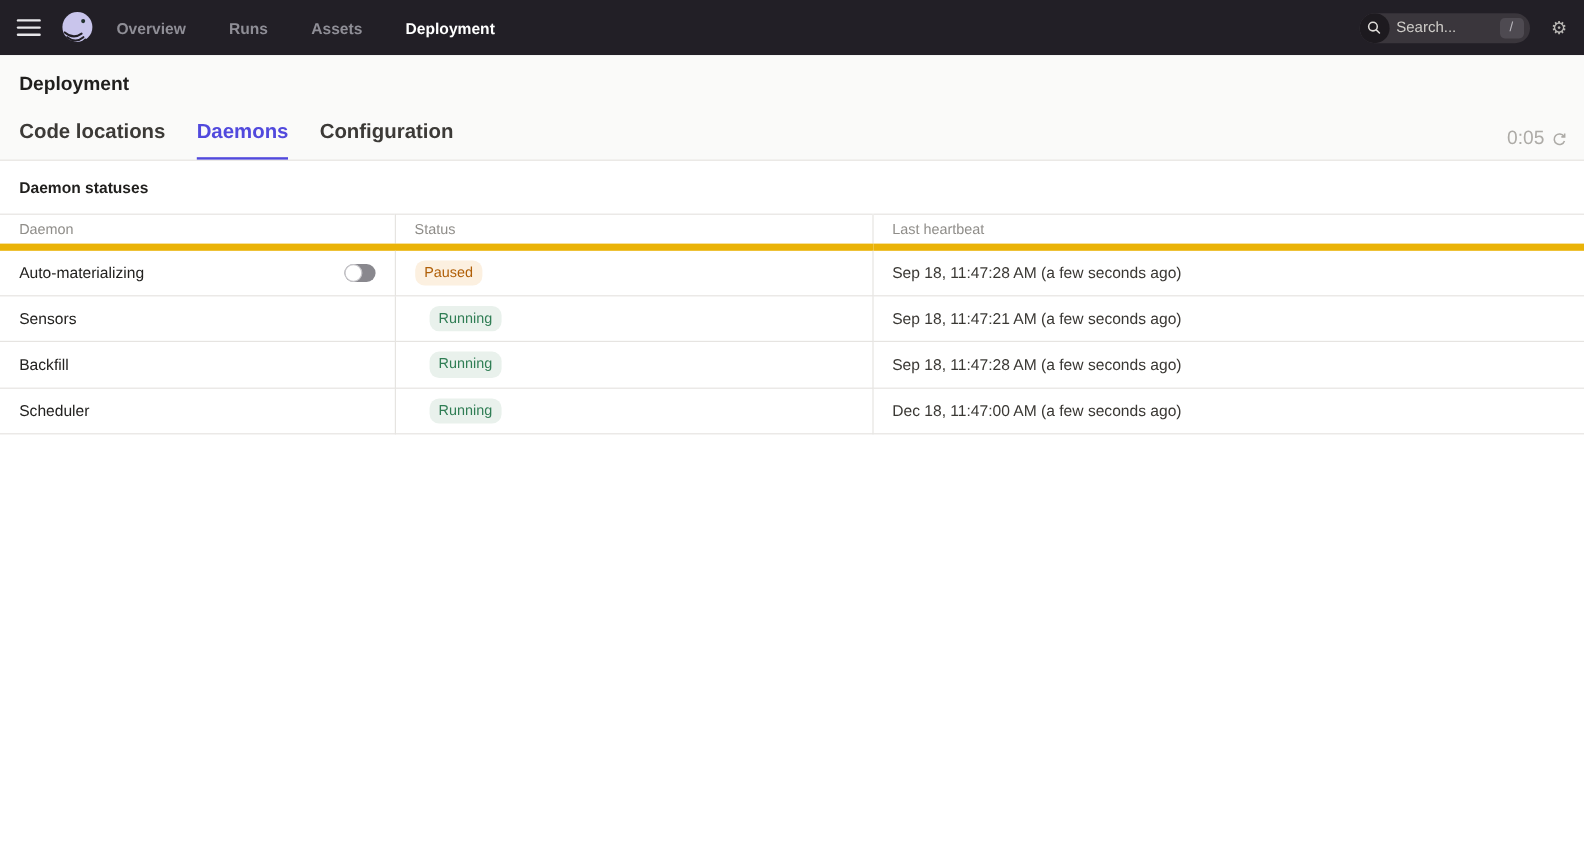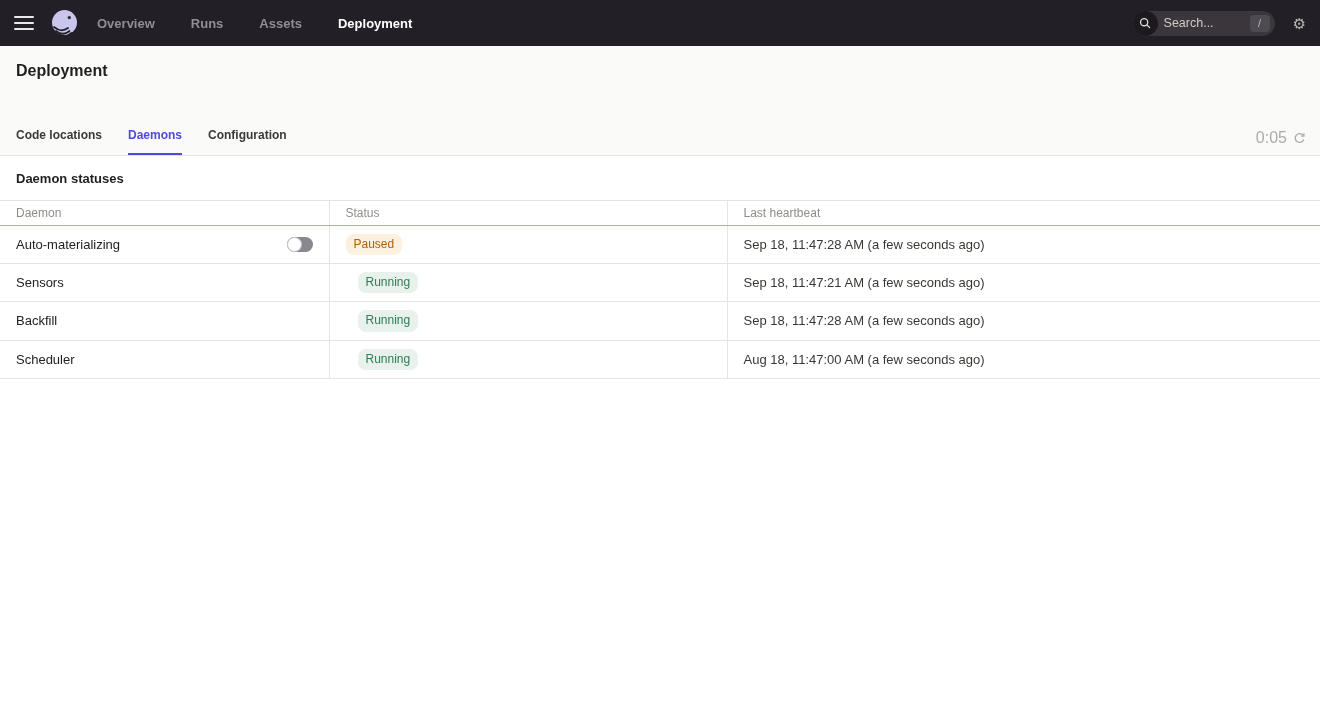--- a/index.html
+++ b/index.html
@@ -19,31 +19,31 @@
   .search-circle { width:25px; height:25px; border-radius:50%; background:#1d1a1f; display:flex; align-items:center; justify-content:center; flex:0 0 auto; }
   .searchbox input { flex:1; min-width:0; background:transparent; border:none; outline:none; color:#d6d4d1; font-size:12.5px; padding:0 6px; font-family:"Liberation Sans", sans-serif; }
   .searchbox input::placeholder { color:#cfcdc9; opacity:1; }
   .slash-badge { flex:0 0 auto; margin-right:5px; min-width:20px; height:17px; border-radius:4px; background:#4e4a51; color:#bcbac0; font-size:11px; display:flex; align-items:center; justify-content:center; padding:0 5px; }
   .gear { font-size:15px; color:#b8b6b3; cursor:pointer; line-height:1; }
 
   
   .page-header { background:#fafaf9; border-bottom:1px solid #e6e4e1; padding:0 16px; position:relative; }
   .page-title { font-size:16px; font-weight:700; color:#201f1d; padding:16px 0 20px; }
   .tabs { display:flex; gap:26px; }
-  .tab { font-size:12px; font-weight:600; color:#3c3a37; padding-bottom:11px; border-bottom:2px solid transparent; cursor:pointer;margin-top:28px; }
+  .tab { font-size:17px; font-weight:600; color:#3c3a37; padding-bottom:11px; border-bottom:2px solid transparent; cursor:pointer; }
   .tab.active { color:#5149dd; border-bottom-color:#5149dd; }
   .refresh { position:absolute; right:14px; bottom:8px; display:flex; align-items:center; gap:6px; }
   .refresh-timer { font-size:16px; color:#adaba7; }
   .refresh-icon { width:13px; height:13px; cursor:pointer; display:block; }
 
   
   .section-title { font-size:13px; font-weight:700; color:#201f1d; padding:15px 16px 14px; }
   table { width:100%; border-collapse:collapse; border-top:1px solid #e6e4e1; }
   col.c1 { width:329px; } col.c2 { width:398px; }
-  th { text-align:left; font-size:12px; font-weight:400; color:#8f8d89; padding:5px 16px; height:23px; border-bottom:1px solid #eab308; border-right:1px solid #e6e4e1; }
+  th { text-align:left; font-size:12px; font-weight:400; color:#8f8d89; padding:5px 16px; height:23px; border-bottom:6px solid #eab308; border-right:1px solid #e6e4e1; }
   th:last-child, td:last-child { border-right:none; }
   td { font-size:13px; color:#2a2926; padding:8px 16px; height:37px; border-bottom:1px solid #e6e4e1; border-right:1px solid #e6e4e1; vertical-align:middle; }
   .cell-flex { display:flex; align-items:center; justify-content:space-between; }
   .daemon-name { color:#232220; }
   .hb { color:#3a3834; }
 
   .toggle { position:relative; width:26px; height:15px; border-radius:8px; background:#89888e; display:inline-block; cursor:pointer; flex:0 0 auto; }
   .toggle .knob { position:absolute; left:0; top:0; width:15px; height:15px; border-radius:50%; background:#ffffff; border:1px solid #c6c5c9; }
 
   .badge { display:inline-block; font-size:12px; padding:4px 8px; border-radius:8px; line-height:1.1; }
@@ -141,17 +141,17 @@
         <td class="hb">Sep 18, 11:47:21 AM (a few seconds ago)</td>
       </tr>
       <tr>
         <td><span class="daemon-name">Backfill</span></td>
         <td><span class="badge running">Running</span></td>
         <td class="hb">Sep 18, 11:47:28 AM (a few seconds ago)</td>
       </tr>
       <tr>
         <td><span class="daemon-name">Scheduler</span></td>
         <td><span class="badge running">Running</span></td>
-        <td class="hb">Aug 18, 11:47:00 AM (a few seconds ago)</td>
+        <td class="hb">Dec 18, 11:47:00 AM (a few seconds ago)</td>
       </tr>
     </tbody>
   </table>
 </div>
 
 </body></html>

